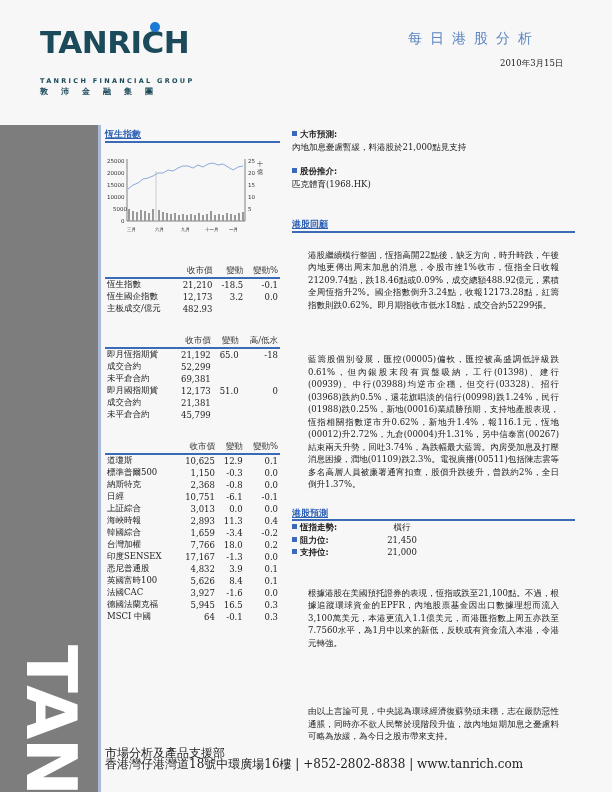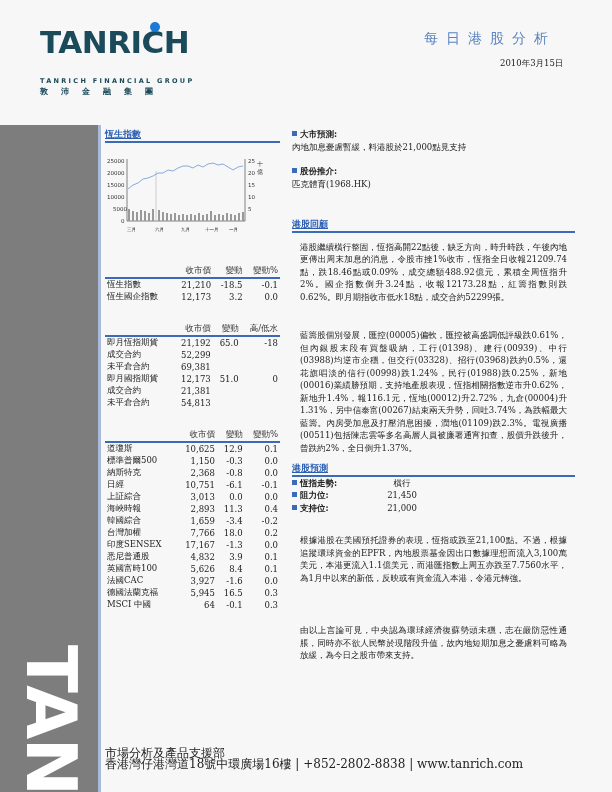--- a/index.html
+++ b/index.html
@@ -2,37 +2,37 @@
 <html><head>
 <meta charset="utf-8">
 <style>
   html,body{margin:0;padding:0;}
   body{width:612px;height:792px;background:#f7f7f7;position:relative;overflow:hidden;font-family:"DejaVu Serif","Liberation Serif",serif;color:#222;}
   .logo{position:absolute;left:40px;top:27px;width:160px;}
   .logo .brand{font-family:"DejaVu Sans","Liberation Sans",sans-serif;font-weight:900;font-size:31px;color:#1b4a5a;letter-spacing:-0.5px;line-height:30px;position:relative;}
   .logo .dot{position:absolute;left:110px;top:-5px;width:10px;height:10px;border-radius:50%;background:#1b7ad6;}
   .logo .sub{font-family:"DejaVu Sans","Liberation Sans",sans-serif;font-size:6.5px;letter-spacing:2.3px;color:#1b4a5a;font-weight:bold;margin-top:20px;}
   .logo .cn{font-family:"DejaVu Sans","Liberation Sans",sans-serif;font-size:8px;letter-spacing:13px;color:#1b4a5a;font-weight:bold;margin-top:1px;}
-  .title{position:absolute;left:424px;top:30px;font-family:"DejaVu Sans","Liberation Sans",sans-serif;font-size:14px;letter-spacing:8px;color:#5b84c0;}
+  .title{position:absolute;left:408px;top:30px;font-family:"DejaVu Sans","Liberation Sans",sans-serif;font-size:14px;letter-spacing:8px;color:#5b84c0;}
   .date{position:absolute;left:500px;top:58px;font-size:8.5px;color:#222;}
   .sidebar{position:absolute;left:0;top:125px;width:101px;height:667px;background:#7d7d7d;}
   .sidebar .vline{position:absolute;right:0;top:0;width:3px;height:100%;background:#a9b9d8;}
   .sidebar .vert{position:absolute;left:6px;top:520px;font-family:"DejaVu Sans","Liberation Sans",sans-serif;font-weight:900;color:#fff;font-size:70px;transform-origin:left top;transform:rotate(90deg) translate(0,-86px);white-space:nowrap;letter-spacing:-2px;}
   .sec-h{font-size:9px;color:#2b5fb3;border-bottom:2.5px solid #3a6ab8;padding-bottom:0px;text-decoration:underline;font-weight:bold;}
   .left{position:absolute;left:105px;top:128px;width:175px;}
   .chart{position:relative;width:175px;height:110px;margin-top:6px;}
   table.t{border-collapse:collapse;width:175px;font-size:8.5px;}
   table.t th{font-weight:normal;color:#333;text-align:right;padding:0 2px;height:12px;border-bottom:2.5px solid #3a6ab8;}
   table.t th:first-child{text-align:left;}
   table.t td{padding:0 2px;height:12px;text-align:right;white-space:nowrap;}
   table.t td:first-child{text-align:left;}
   .right{position:absolute;left:292px;top:128px;width:283px;font-size:8.5px;line-height:12.5px;}
   .bul{font-weight:bold;}
   .bul .sq{display:inline-block;width:5px;height:5px;background:#3a6ab8;margin-right:3px;vertical-align:1px;}
-  .para{margin:8px;text-align:justify;}
+  .para{margin:16px;text-align:justify;}
   .pred td{font-size:8.5px;height:12px;padding:0;}
   .footer{position:absolute;left:105px;top:748px;font-size:12px;line-height:11px;}
 </style>
 </head>
 <body>
 
 <div class="logo">
   <div class="brand">TANRICH</div>
   <div class="dot"></div>
   <div class="sub">TANRICH FINANCIAL GROUP</div>
@@ -122,20 +122,26 @@
           <td>21,210</td>
           <td>-18.5</td>
           <td>-0.1</td>
         </tr>
     <tr>
           <td>恆生國企指數</td>
           <td>12,173</td>
           <td>3.2</td>
           <td>0.0</td>
         </tr>
+    <tr>
+          <td>主板成交/億元</td>
+          <td>482.93</td>
+          <td></td>
+          <td></td>
+        </tr>
   </tbody>
     </table>
 
   <table class="t" style="margin-top:20px;">
     <tbody>
         <tr>
           <th></th>
           <th>收市價</th>
           <th>變動</th>
           <th>高/低水</th>
@@ -165,21 +171,21 @@
           <td>0</td>
         </tr>
     <tr>
           <td>成交合約</td>
           <td>21,381</td>
           <td></td>
           <td></td>
         </tr>
     <tr>
           <td>未平倉合約</td>
-          <td>54,813</td>
+          <td>45,799</td>
           <td></td>
           <td></td>
         </tr>
   </tbody>
     </table>
 
   <table class="t" style="margin-top:20px;">
     <tbody>
         <tr>
           <th></th>

